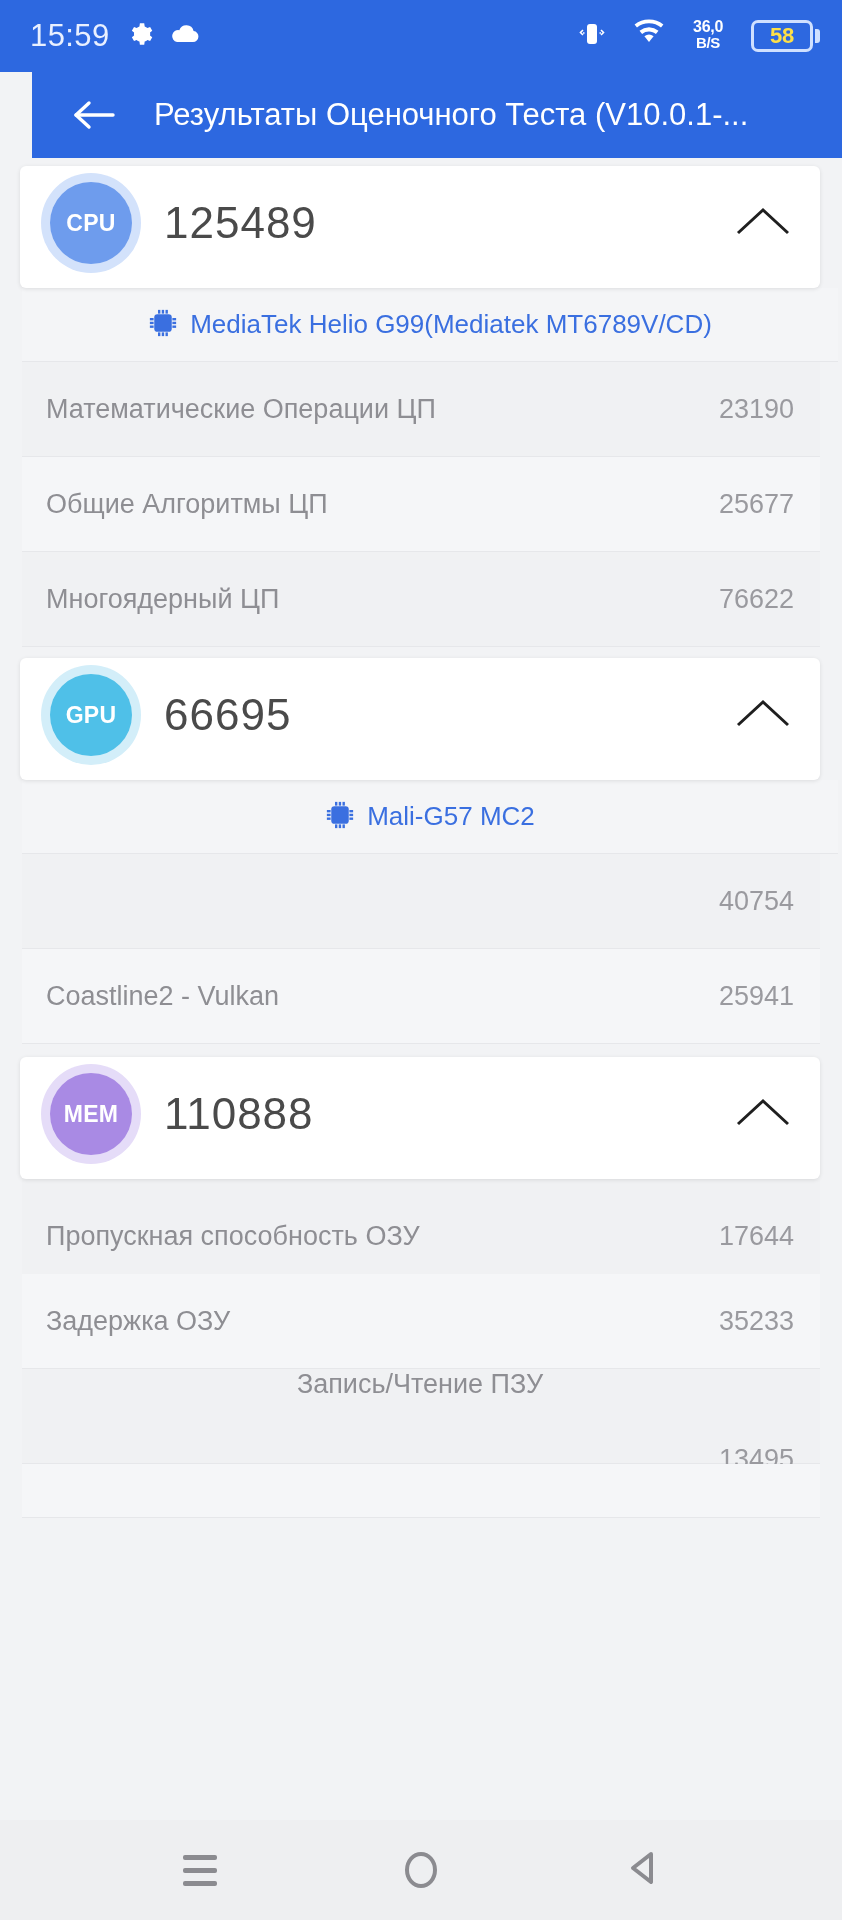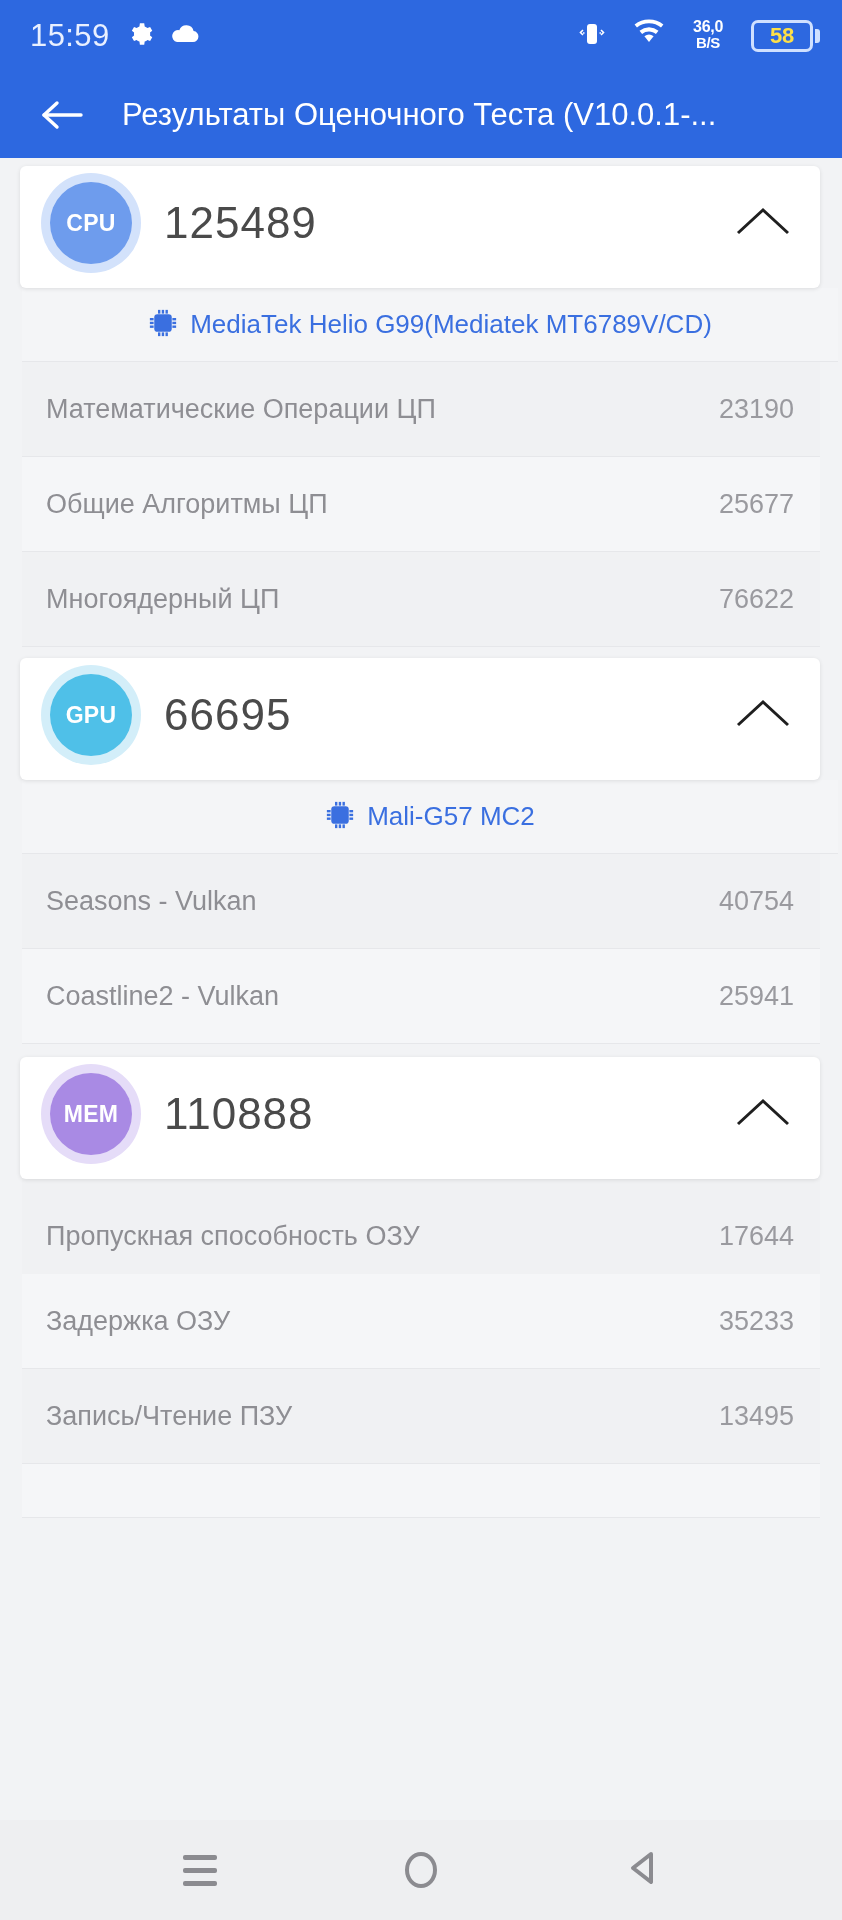--- a/index.html
+++ b/index.html
@@ -76,20 +76,21 @@
   }
 
   
   .appbar {
     height: 86px;
     background: #2d68e0;
     display: flex;
     align-items: center;
     padding-left: 34px;
     flex: 0 0 auto;
+    margin-left: 32px;
   }
   .back-btn {
     width: 56px; height: 56px;
     display: flex; align-items: center; justify-content: center;
     cursor: pointer;
   }
   .appbar-title {
     color: #ffffff;
     font-size: 31px;
     margin-left: 32px;
@@ -355,21 +356,20 @@
             <rect x="19.5" y="8" width="3" height="1.9"></rect>
               <rect x="19.5" y="11" width="3" height="1.9"></rect>
               <rect x="19.5" y="14" width="3" height="1.9"></rect>
           </g>
         </svg>
       </span>
       <span class="chiplink">Mali-G57 MC2</span>
     </div>
 
     <div class="row odd" style="top:696px; height:95px;">
-      <span class="row-label">Seasons - Vulkan</span>
       <span class="row-value">40754</span>
     </div>
     <div class="row even" style="top:791px; height:95px;">
       <span class="row-label">Coastline2 - Vulkan</span>
       <span class="row-value">25941</span>
     </div>
 
     <div class="card" style="top:899px; height:122px;">
       <div class="badge mem">
         <span>MEM</span>
@@ -383,21 +383,21 @@
     </div>
 
     <div class="row odd" style="top:1021px; height:116px;">
       <span class="row-label">Пропускная способность ОЗУ</span>
       <span class="row-value">17644</span>
     </div>
     <div class="row even" style="top:1116px; height:95px;">
       <span class="row-label">Задержка ОЗУ</span>
       <span class="row-value">35233</span>
     </div>
-    <div class="row odd" style="top:1211px; height:95px;">
+    <div class="row odd" style="top:1211px; height:95px;flex-direction:column;">
       <span class="row-label">Запись/Чтение ПЗУ</span>
       <span class="row-value">13495</span>
     </div>
 
     <div class="tail-strip" style="top:1306px; height:54px;"></div>
   </div>
 
   <div class="navbar">
     <div class="navbtn">
       <span class="menu-lines">

